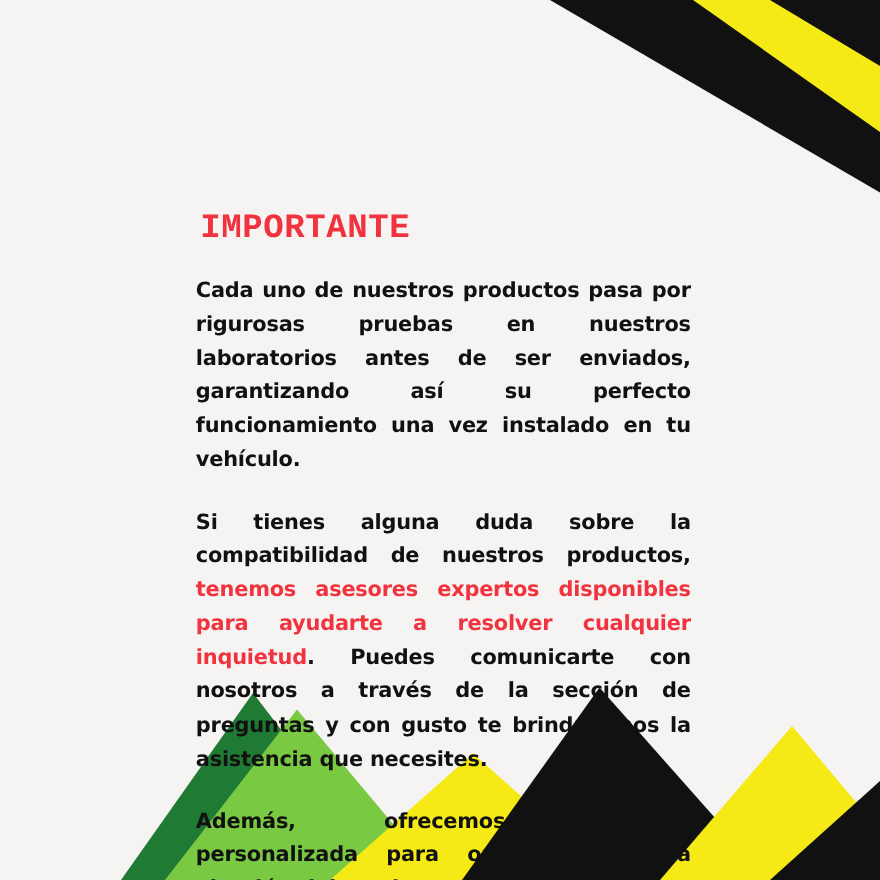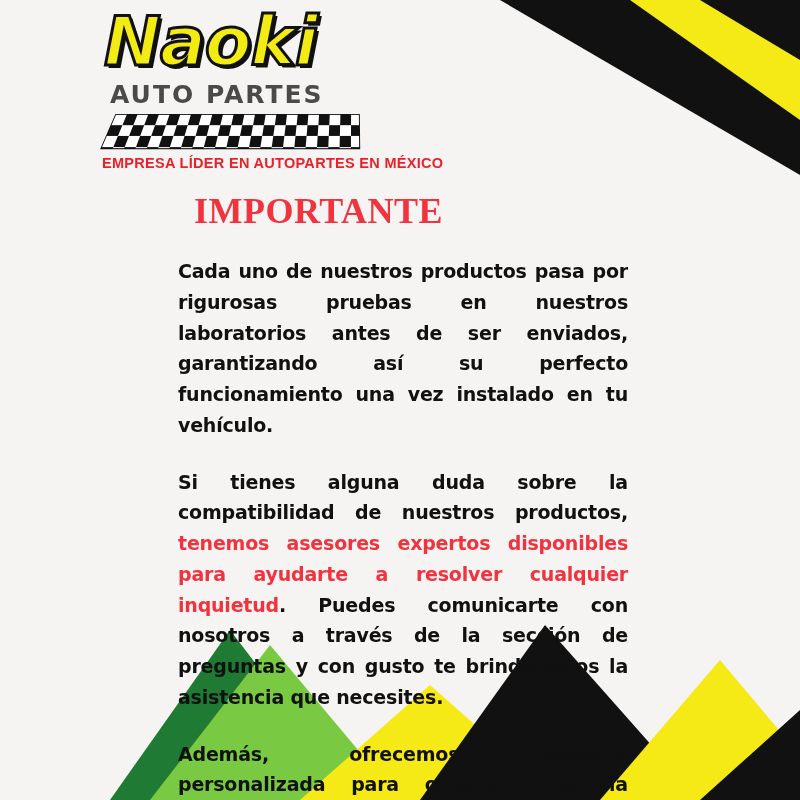--- a/index.html
+++ b/index.html
@@ -89,26 +89,26 @@
     font-family: "Liberation Sans", sans-serif;
   }
   
   .content {
     position: absolute;
     top: 190px;
     left: 178px;
     width: 450px;
   }
   .headline {
-    font-family: Liberation Serif, serif;
-    font-size: 36px;
+    font-family: Liberation Mono, monospace;
+    font-size: 31px;
     font-weight: bold;
     color: #f0333e;
     letter-spacing: 0.5px;
-    margin: 0 0 24px 16px;
+    margin: 0 0 24px 4px;
   }
   .para {
     font-family: "DejaVu Sans", sans-serif;
     font-size: 19px;
     line-height: 1.62;
     color: #111111;
     font-weight: bold;
     text-align: justify;
     margin: 0 0 26px 0;
     letter-spacing: -0.2px;
@@ -133,26 +133,20 @@
 
   <svg class="deco deco-bottom" viewBox="0 0 800 210" preserveAspectRatio="none">
     <polygon points="110,210 230,40 360,210" fill="#1f7a34"></polygon>
     <polygon points="150,210 270,55 400,210" fill="#7ac943"></polygon>
     <polygon points="300,210 430,95 560,210" fill="#f5ea16"></polygon>
     <polygon points="420,210 545,35 700,210" fill="#111111"></polygon>
     <polygon points="600,210 720,70 800,165 800,210" fill="#f5ea16"></polygon>
     <polygon points="700,210 800,120 800,210" fill="#111111"></polygon>
   </svg>
 
-  <div class="brand">
-    <div class="brand-name">Naoki</div>
-    <div class="brand-sub">AUTO PARTES</div>
-    <div class="checker"></div>
-    <div class="tagline">EMPRESA LÍDER  EN AUTOPARTES EN MÉXICO</div>
-  </div>
 
   <div class="content">
     <div class="headline">IMPORTANTE</div>
 
     <p class="para">Cada uno de nuestros productos pasa por rigurosas pruebas en nuestros laboratorios antes de ser enviados, garantizando así su perfecto funcionamiento una vez instalado en tu vehículo.</p>
 
     <p class="para"><span>Si tienes alguna duda sobre la compatibilidad de nuestros productos, </span><span class="hl">tenemos asesores expertos disponibles para ayudarte a resolver cualquier inquietud</span><span>. Puedes comunicarte con nosotros a través de la sección de preguntas y con gusto te brindaremos la asistencia que necesites.</span></p>
 
     <p class="para">Además, ofrecemos asesoría personalizada para orientarte en la elección del producto más adecuado para tu vehículo.</p>
   </div>

